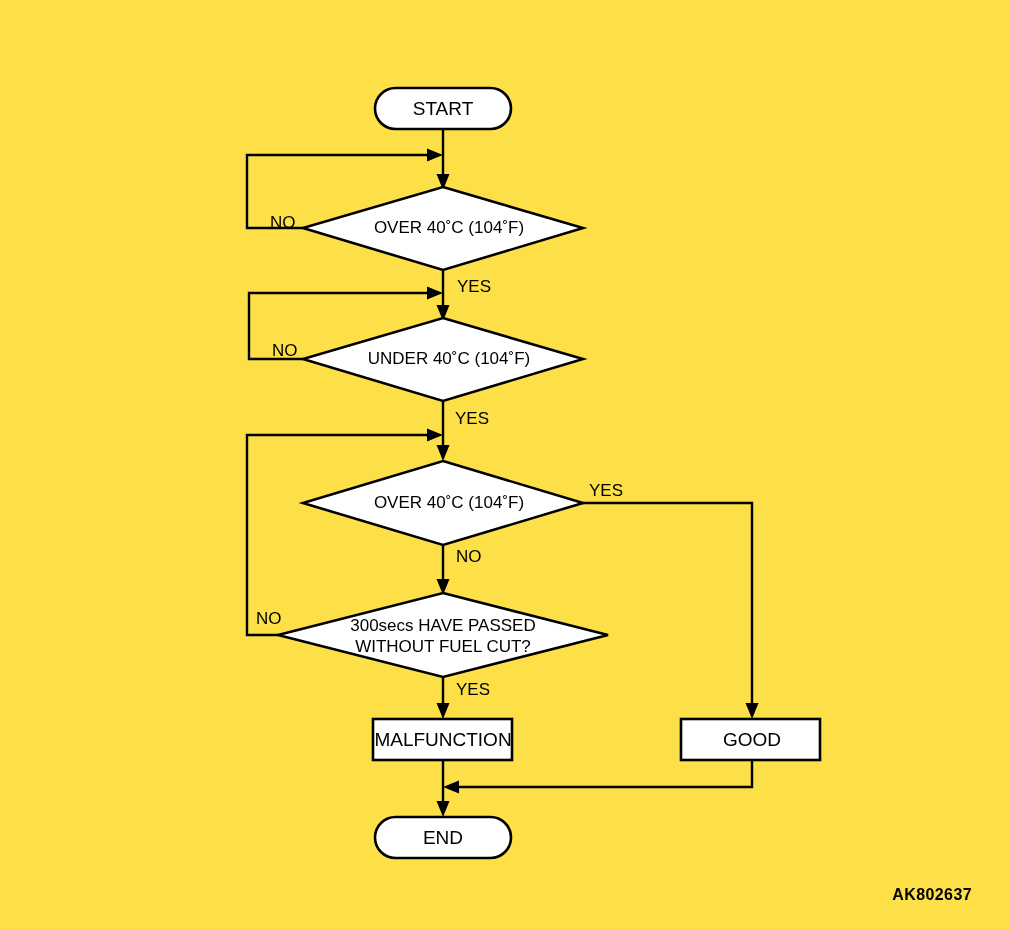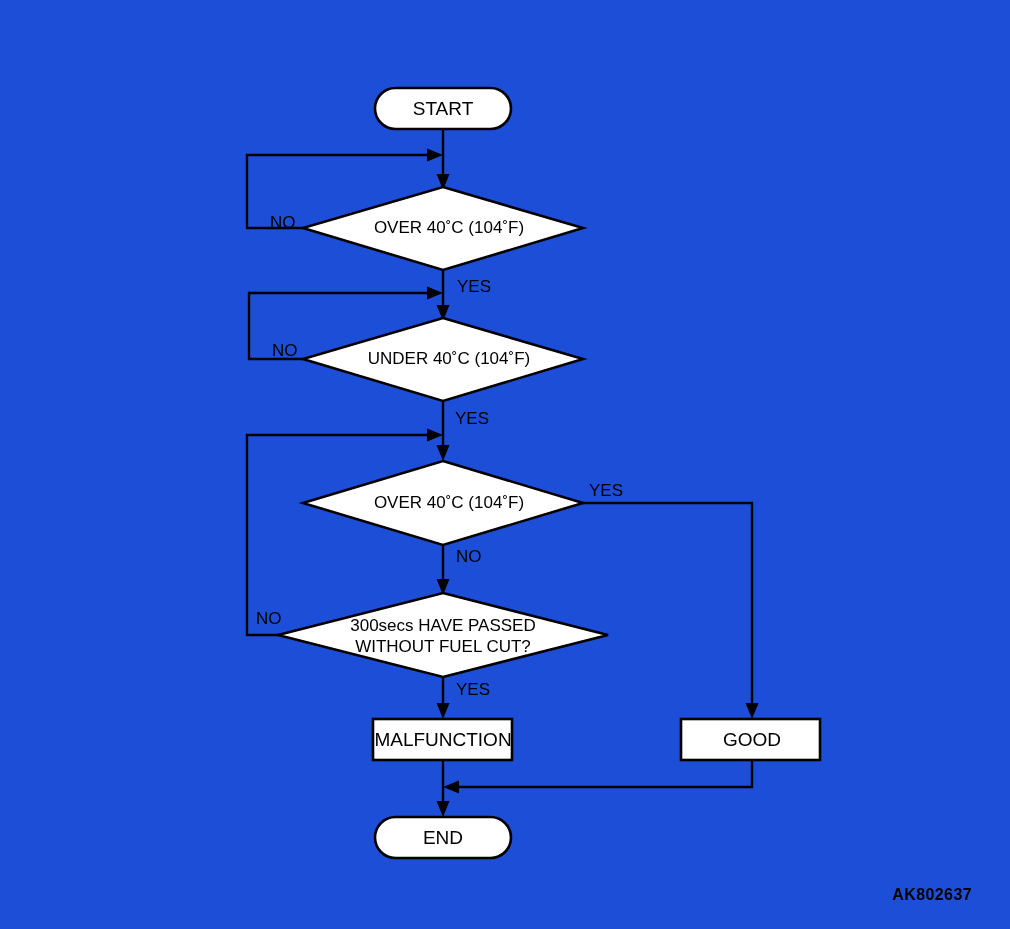--- a/index.html
+++ b/index.html
@@ -7,21 +7,21 @@
     padding: 0;
     background: #ffffff;
   }
   body {
     font-family: "Liberation Sans", sans-serif;
   }
   #page {
     position: relative;
     width: 1010px;
     height: 929px;
-    background: #1d4ed8;
+    background: #fde047;
     overflow: hidden;
   }
   #flow-svg {
     position: absolute;
     left: 0;
     top: 0;
     width: 1010px;
     height: 929px;
     display: block;
   }

